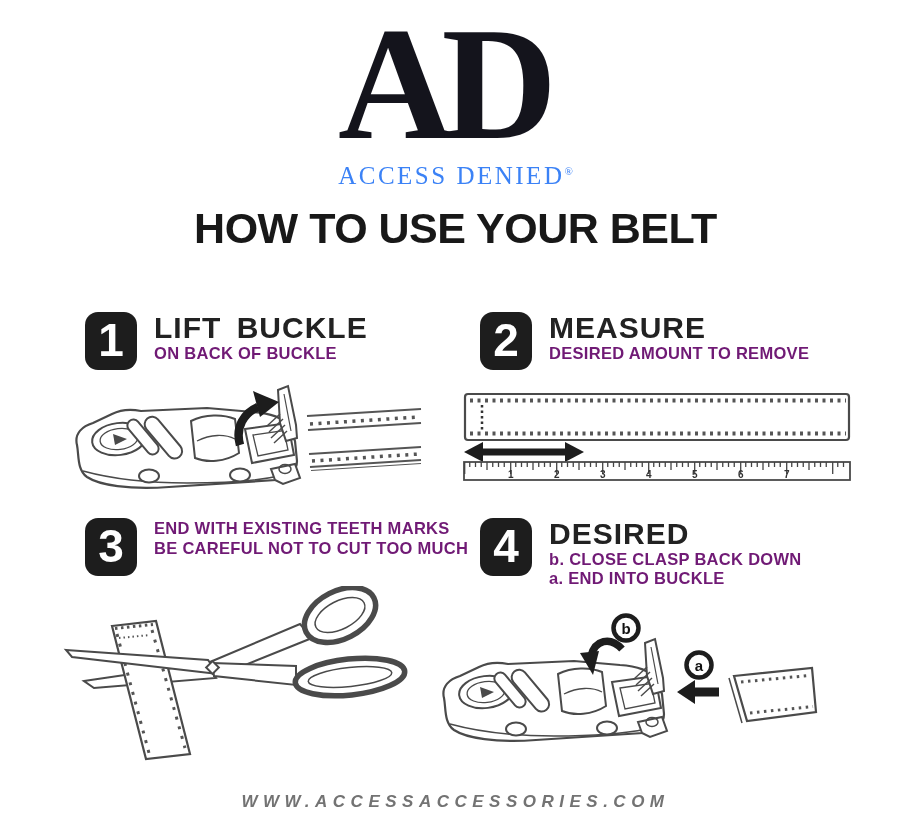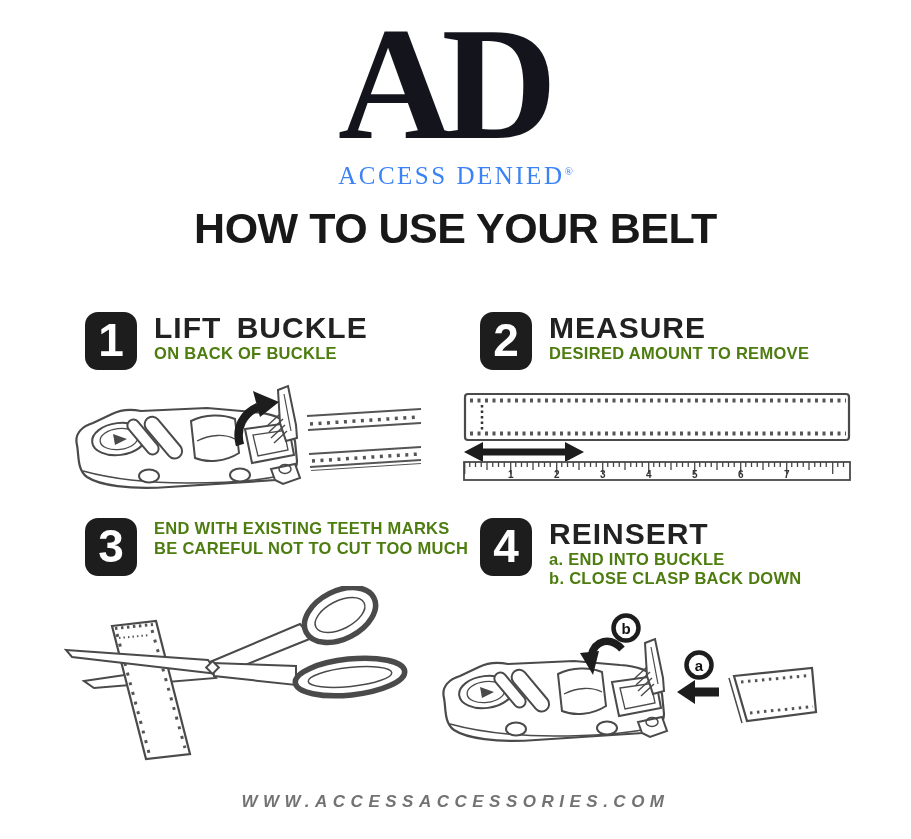--- a/index.html
+++ b/index.html
@@ -31,21 +31,21 @@
   #step2-header { left:480px; top:312px; }
   #step3-header { left:85px;  top:518px; }
   #step4-header { left:480px; top:518px; }
   .step-badge {
     flex:0 0 auto; width:52px; height:58px; background:#1d1d1d; border-radius:13px;
     color:#ffffff; font-size:46px; font-weight:bold;
     display:flex; align-items:center; justify-content:center; padding-bottom:3px;
   }
   .step-text { padding-top:1px; }
   .step-title { font-size:30px; font-weight:bold; line-height:1.02; letter-spacing:1px; word-spacing:6px; color:#222; }
-  .step-line  { font-size:16.5px; font-weight:bold; line-height:1.2; letter-spacing:0.3px; color:#4d7c0f; }
+  .step-line  { font-size:16.5px; font-weight:bold; line-height:1.2; letter-spacing:0.3px; color:#701a75; }
   
   .ill { position:absolute; }
   #ill-step1 { left:57px;  top:383px; }
   #ill-step2 { left:462px; top:388px; }
   #ill-step3 { left:60px;  top:586px; }
   #ill-step4 { left:436px; top:602px; }
   svg text { font-family:"Liberation Sans", sans-serif; }
   .ruler-num { font-size:10px; font-weight:bold; fill:#333; }
   .marker-letter { font-size:15px; font-weight:bold; fill:#111; text-anchor:middle; }
   
@@ -118,23 +118,23 @@
     <div class="step-badge">3</div>
     <div class="step-text">
       <div class="step-line">END WITH EXISTING TEETH MARKS</div>
       <div class="step-line">BE CAREFUL NOT TO CUT TOO MUCH</div>
     </div>
   </div>
 
   <div class="step-header" id="step4-header">
     <div class="step-badge">4</div>
     <div class="step-text">
-      <div class="step-title">REINSERT</div>
+      <div class="step-title">DESIRED</div>
+      <div class="step-line">b. CLOSE CLASP BACK DOWN</div>
       <div class="step-line">a. END INTO BUCKLE</div>
-      <div class="step-line">b. CLOSE CLASP BACK DOWN</div>
     </div>
   </div>
 
   <div class="ill" id="ill-step1">
     <svg width="365" height="112" viewBox="0 0 365 112">
       <g stroke="#555" fill="none">
         <path d="M250,33 L364,26" stroke-width="2"></path>
         <path d="M251,47 L364,40" stroke-width="2"></path>
         <path d="M253,41 L362,34" stroke-width="3.5" stroke-dasharray="3 5.5"></path>
         <path d="M252,71 L364,64" stroke-width="2"></path>

